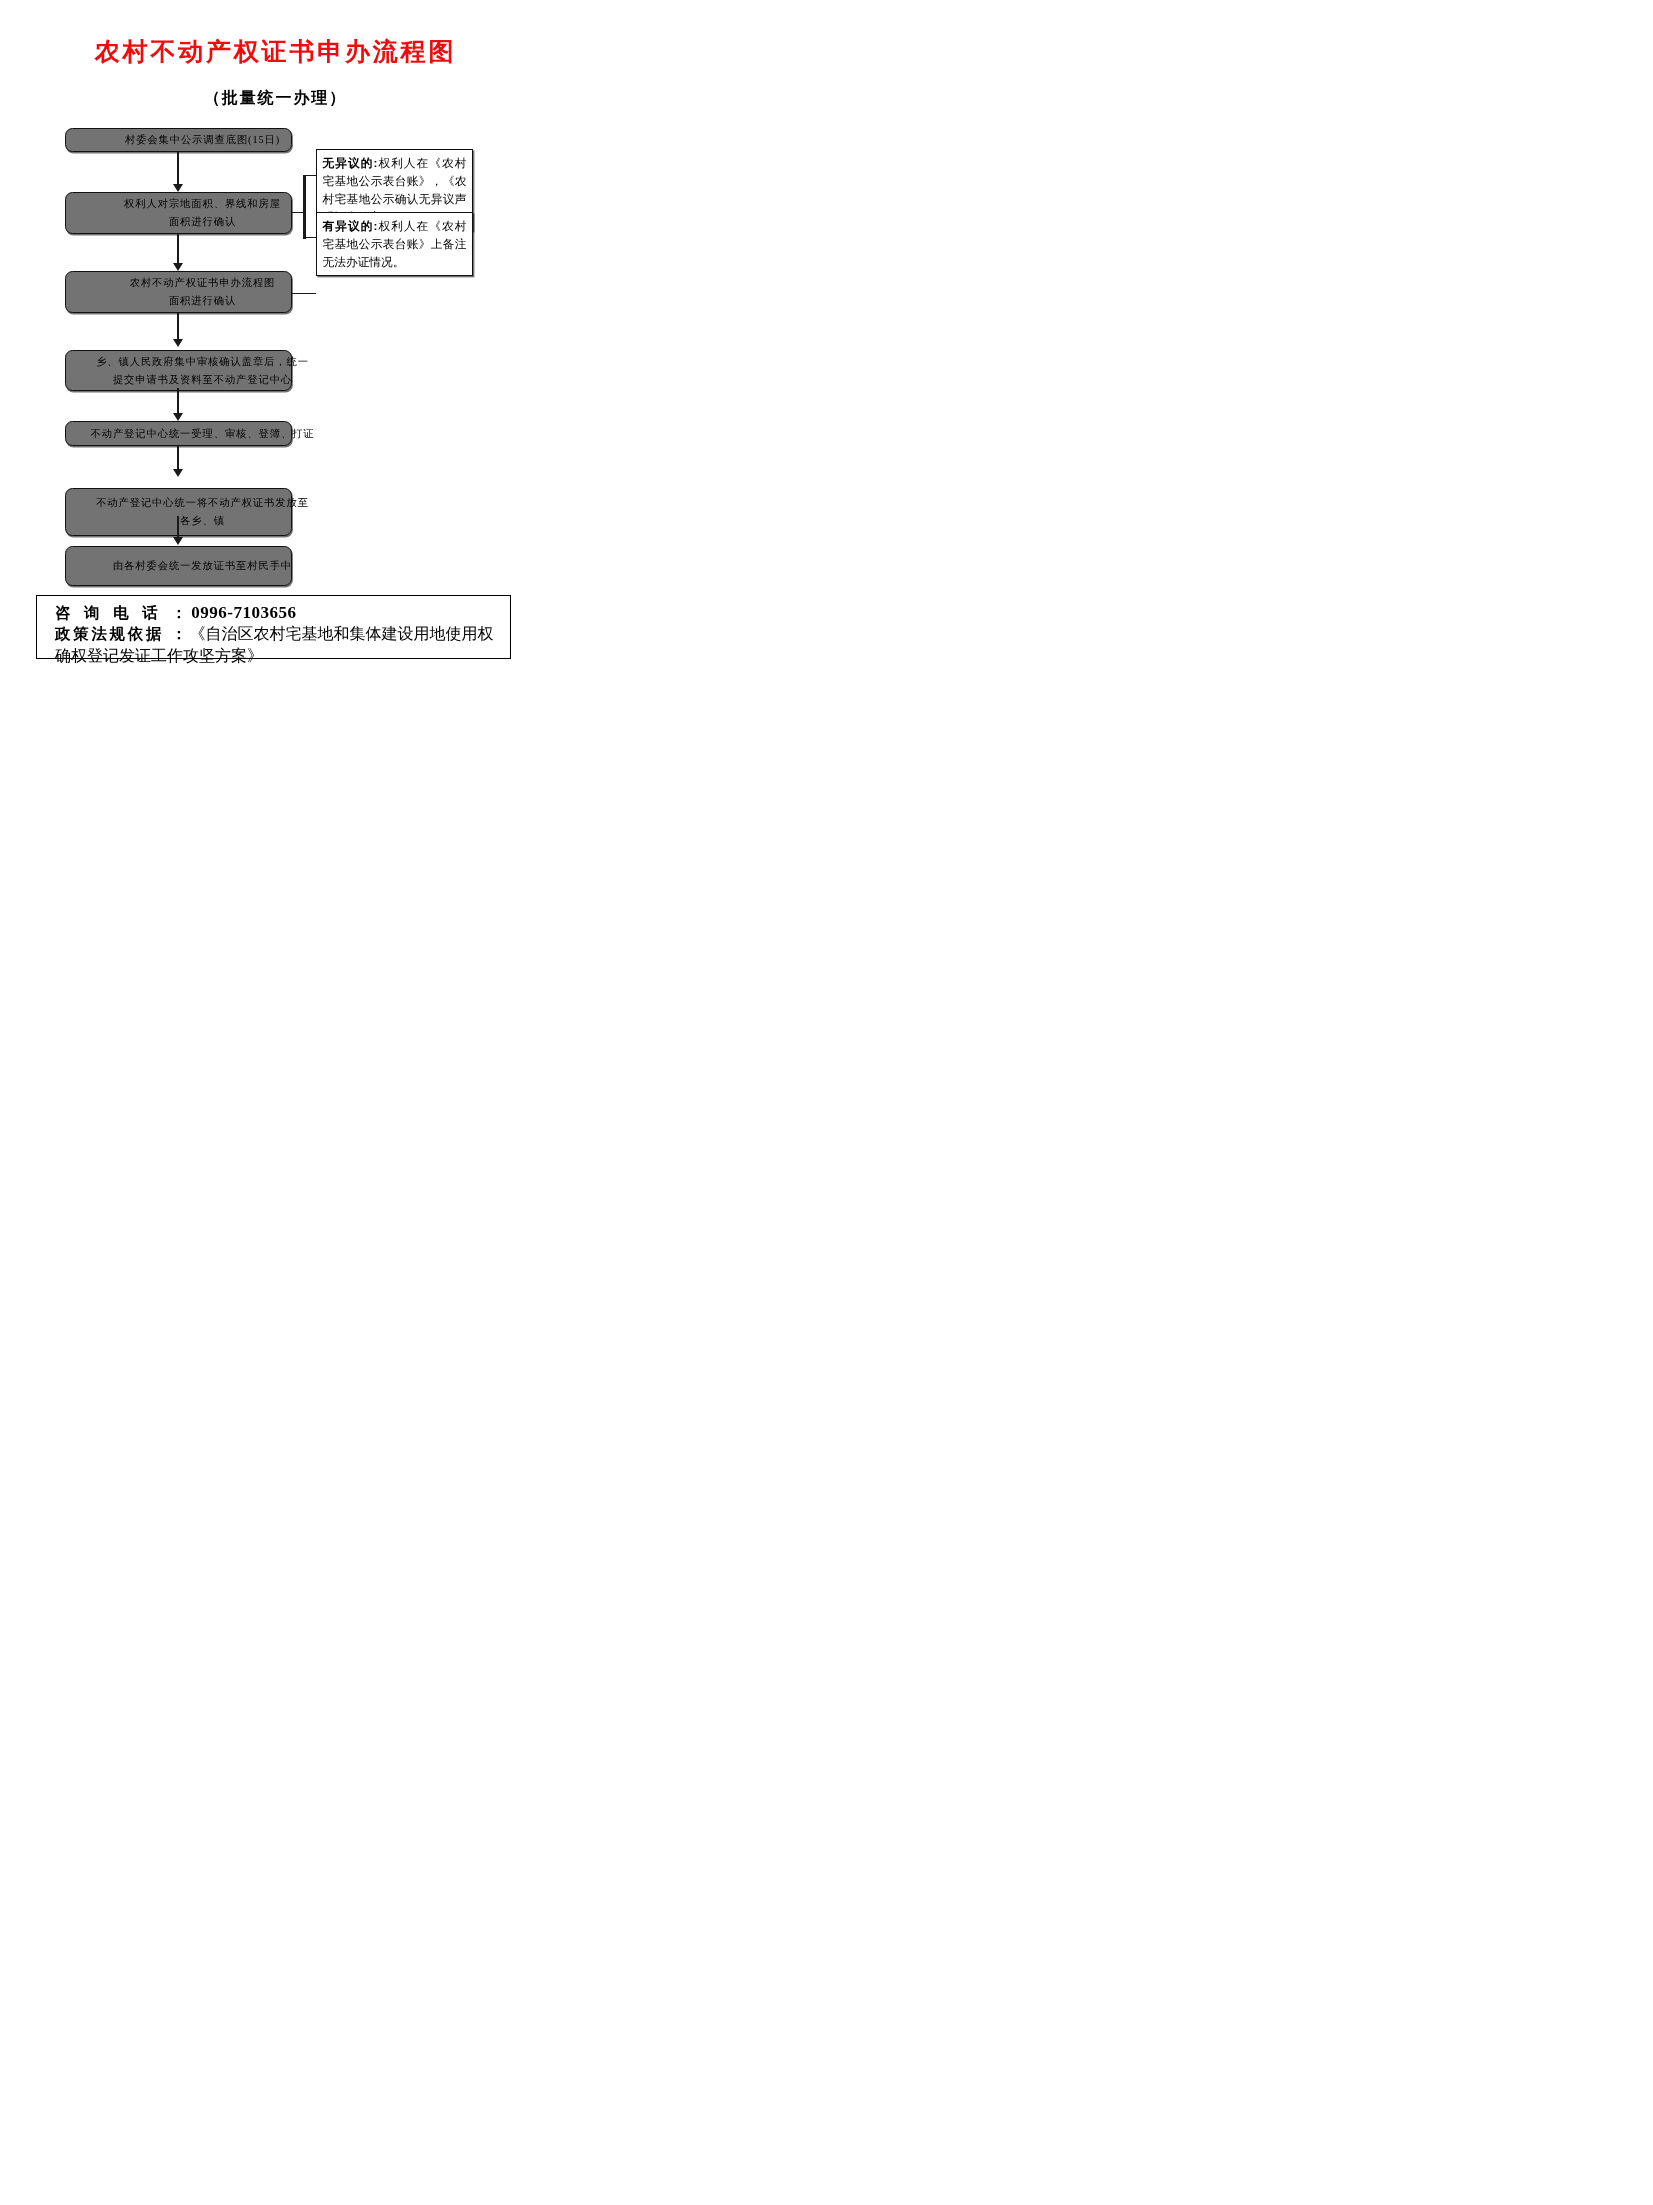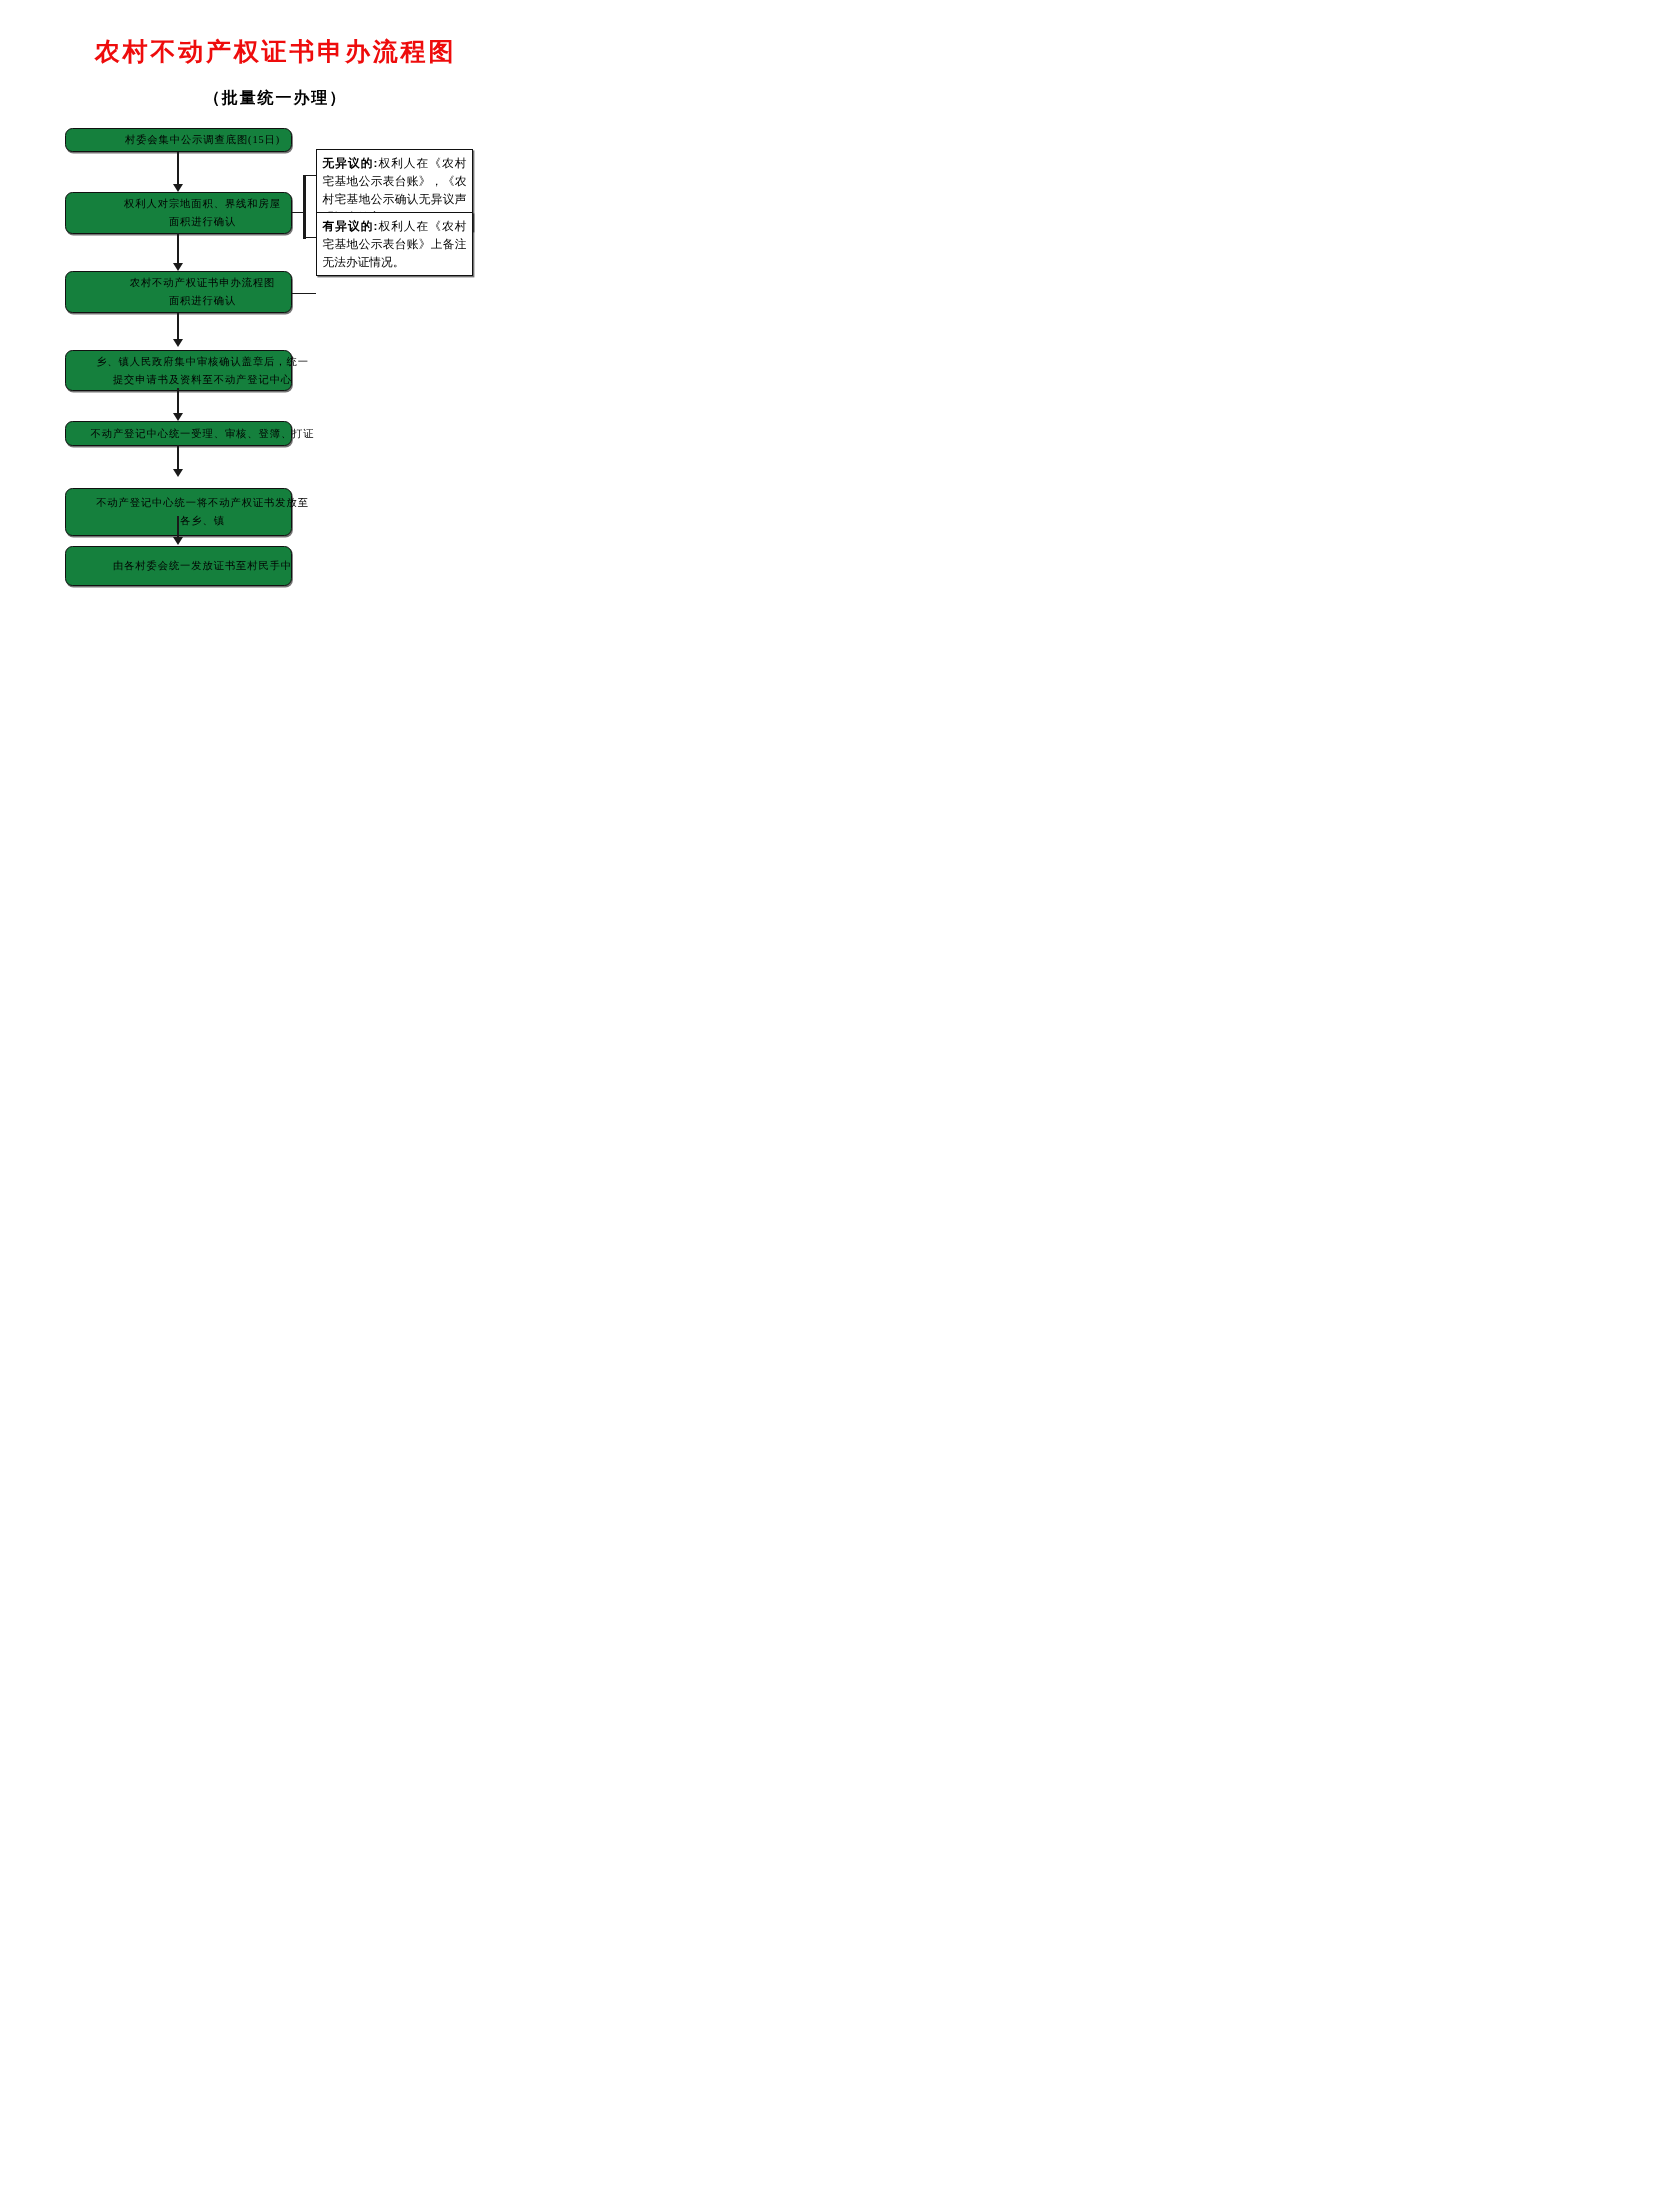--- a/index.html
+++ b/index.html
@@ -8,21 +8,21 @@
 
   .title{position:absolute;top:39px;left:0;width:100%;margin:0;text-align:center;
          font-size:25px;font-weight:900;letter-spacing:2.8px;line-height:1.05;
          font-family:"Liberation Serif","DejaVu Serif",serif;}
   .subtitle{position:absolute;top:88px;left:0;width:100%;text-align:center;
             font-size:16px;font-weight:900;letter-spacing:1.9px;color:#000;
             font-family:"Liberation Sans","DejaVu Sans",sans-serif;}
 
   
   .fbox{position:absolute;left:65px;width:227px;box-sizing:border-box;
-        border:1.4px solid #111;border-radius:7.5px;background:#15803d;
+        border:1.4px solid #111;border-radius:7.5px;background:#737373;
         box-shadow:0.9px 1.4px 0 rgba(0,0,0,0.55);
         display:flex;flex-direction:column;justify-content:center;align-items:center;padding-left:48px;}
   .fline{font-size:10.3px;letter-spacing:0.9px;line-height:18px;white-space:nowrap;color:#000;}
 
   
   .arrow{position:absolute;left:173px;width:10.3px;}
   .arrow .stem{position:absolute;left:4.2px;top:0;width:1.4px;height:calc(100% - 8px);background:#1a1a1a;}
   .arrow .head{position:absolute;bottom:0;left:0;width:0;height:0;
                border-left:5.1px solid transparent;border-right:5.1px solid transparent;
                border-top:8.4px solid #1a1a1a;}
@@ -121,15 +121,23 @@
 
   <div class="sbox" style="top:149px;min-height:53px">
     <p><span class="hei">无异议的:</span><span>权利人在《农村宅基地公示表台账》，《农村宅基地公示确认无异议声明》上签字。</span></p>
   </div>
 
   <div class="sbox" style="top:212px;min-height:51px">
     <p><span class="hei">有异议的:</span><span>权利人在《农村宅基地公示表台账》上备注无法办证情况。</span></p>
   </div>
 
 
+  <div class="footer">
+    <div class="frow">
+      <span class="hei flabel phone-label">咨 询 电 话 ：</span><span class="phone">0996-7103656</span>
+    </div>
+    <div class="frow">
+      <span class="hei flabel">政策法规依据 ：</span><span>《自治区农村宅基地和集体建设用地使用权确权登记发证工作攻坚方案》</span>
+    </div>
+  </div>
 
 </div>
 
 
 </body></html>

